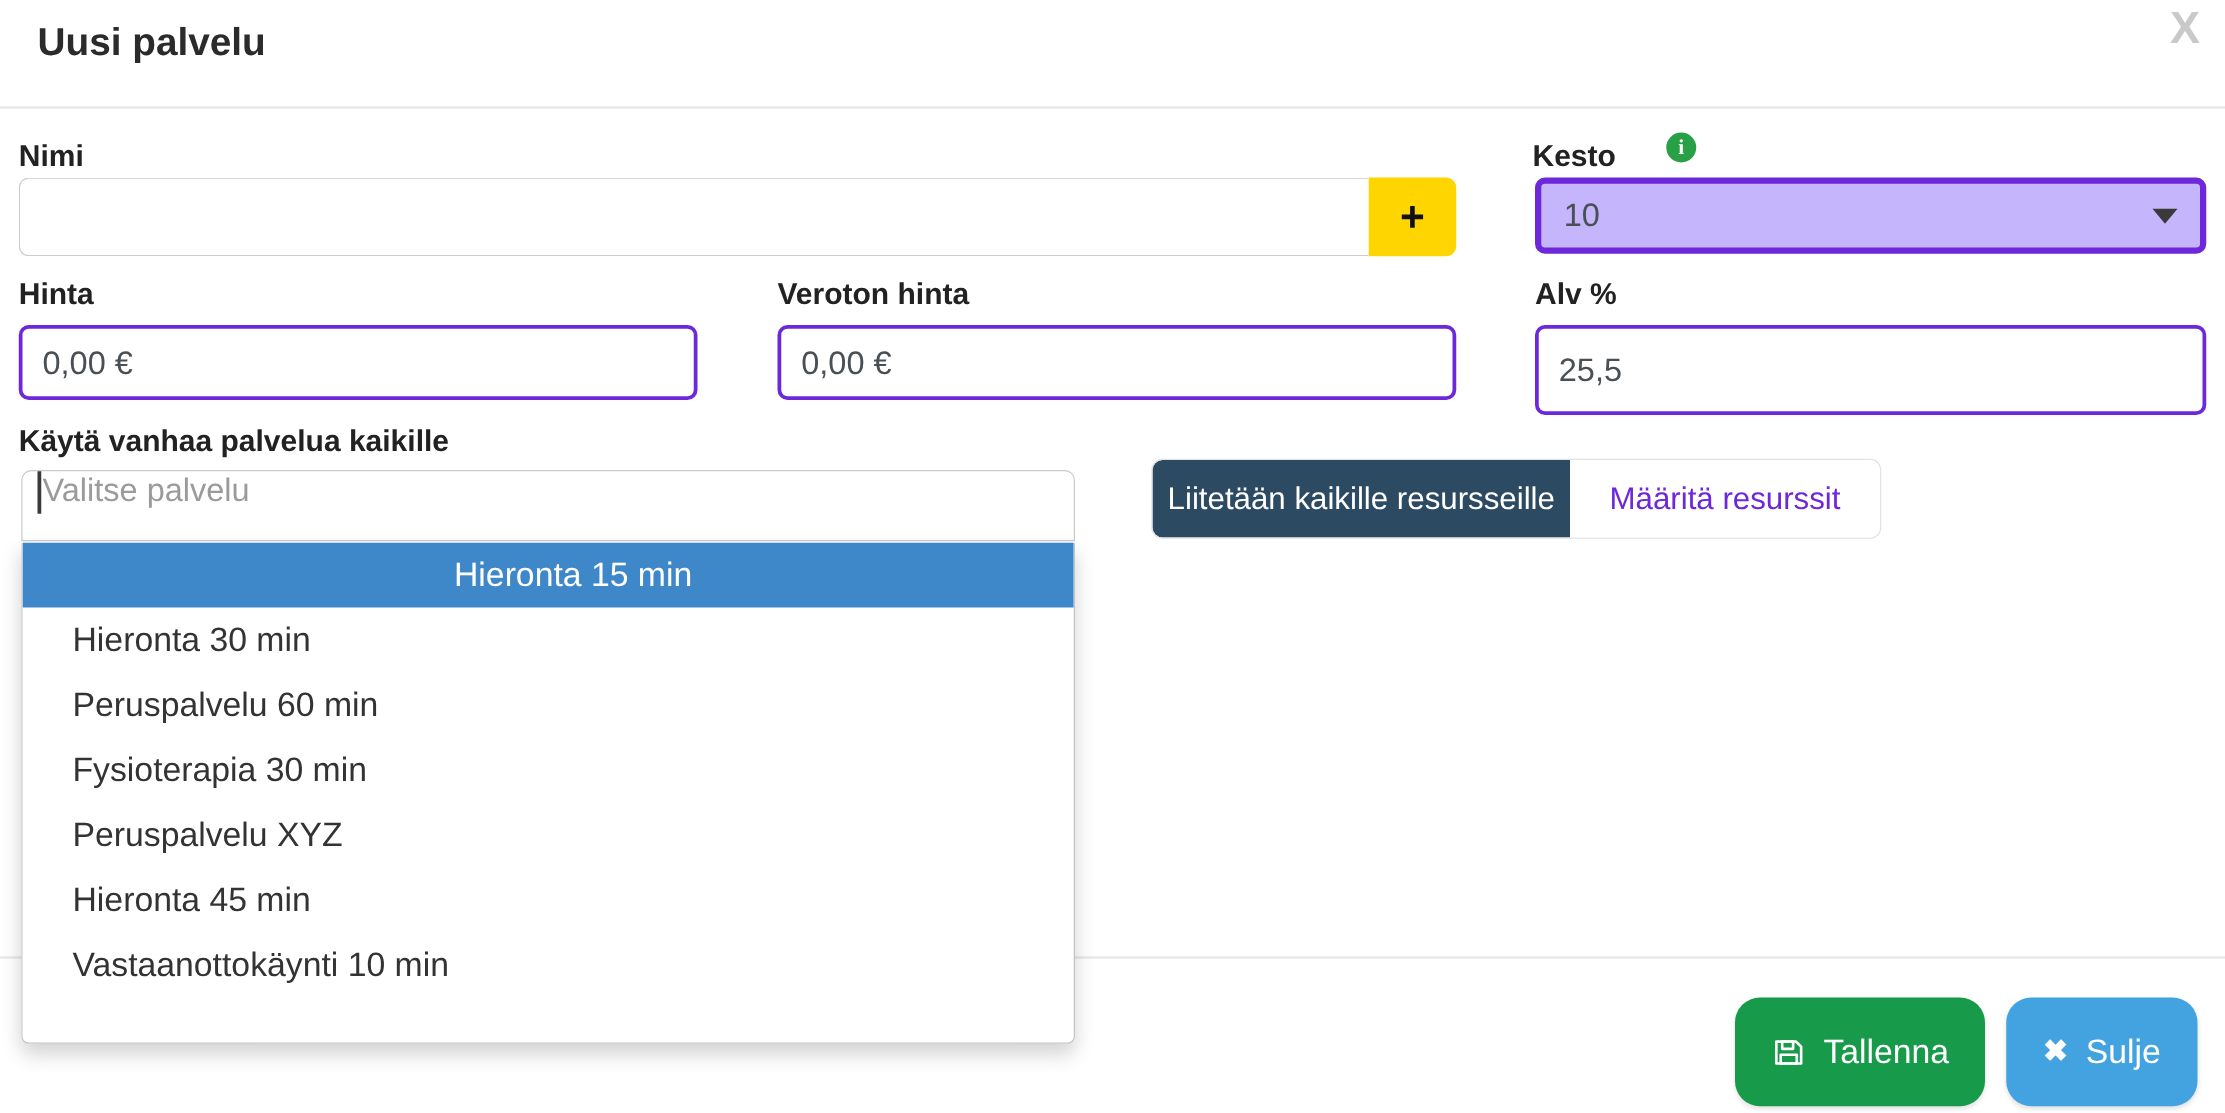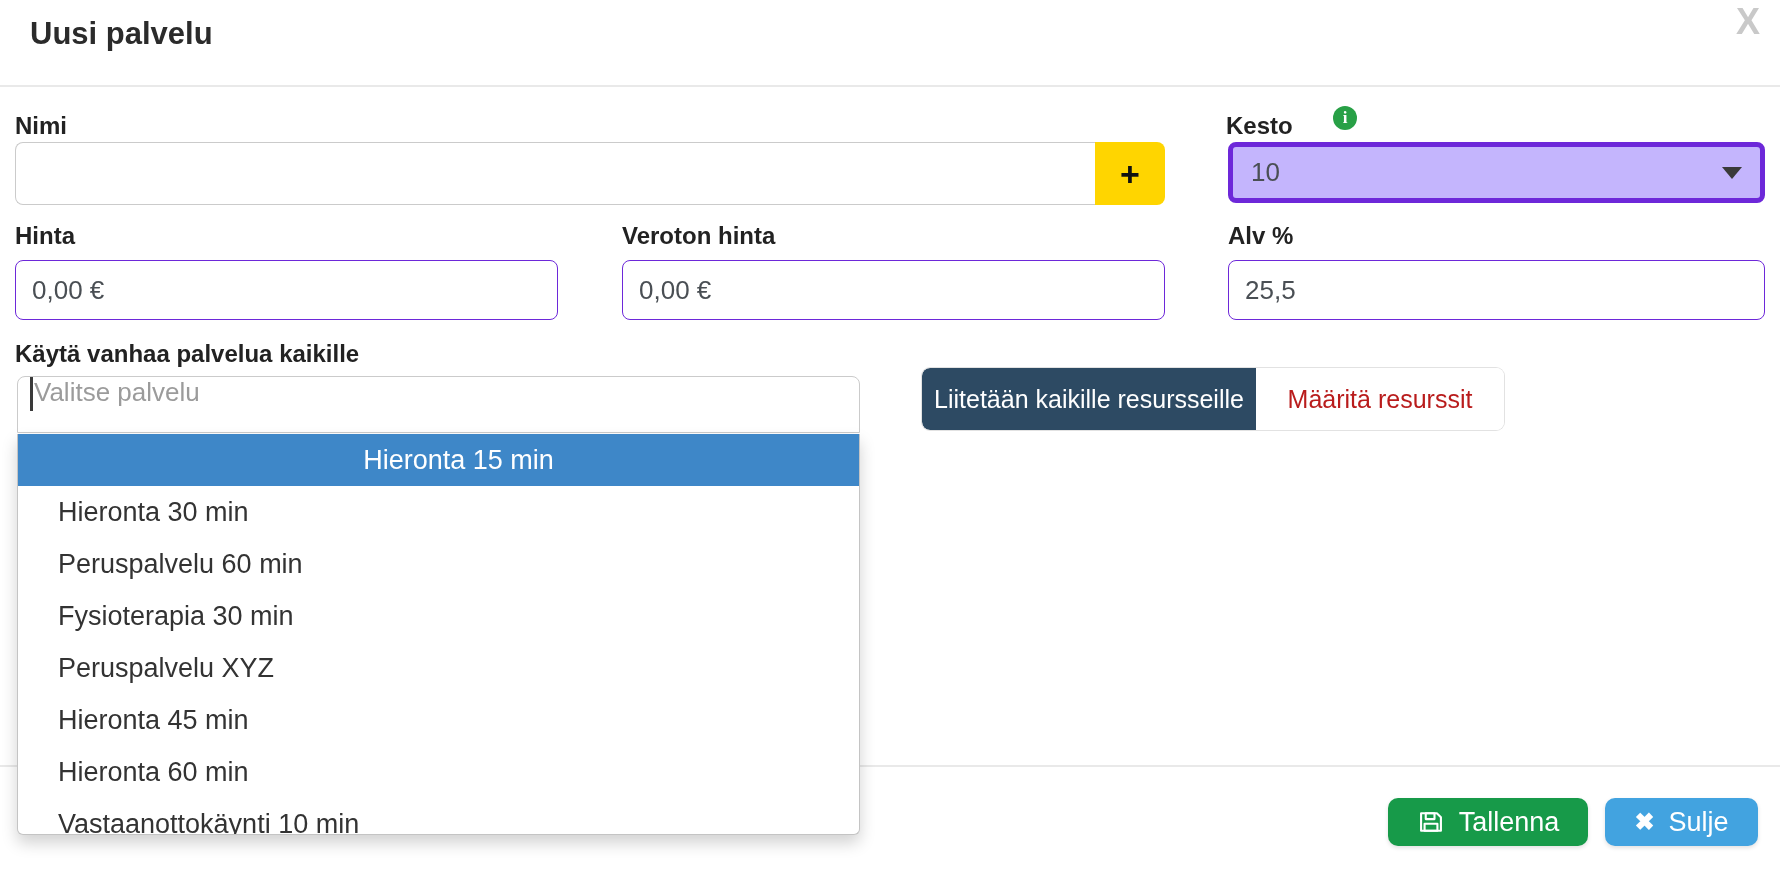--- a/index.html
+++ b/index.html
@@ -10,21 +10,21 @@
   
   .modal-title { position: absolute; left: 30px; top: 16px; font-size: 31px; font-weight: bold; color: #2b2b2b; }
   .close-x { position: absolute; right: 20px; top: 4px; font-size: 36px; font-weight: bold; color: #c9c9c9; cursor: pointer; line-height: 1; }
   .header-divider { position: absolute; left: 0; top: 85px; width: 1780px; height: 0; border-top: 2px solid #e9e9e9; }
   .footer-divider { position: absolute; left: 0; top: 765px; width: 1780px; height: 0; border-top: 2px solid #e9e9e9; }
 
   
   .field-label { position: absolute; font-size: 24px; font-weight: bold; color: #222; }
 
   
-  .text-input { position: absolute; border: 1px solid #6d28d9; border-radius: 8px; background: #fff;
+  .text-input { position: absolute; border: 3px solid #6d28d9; border-radius: 8px; background: #fff;
                 font-family: "Liberation Sans", sans-serif; font-size: 26px; color: #4a4f54; padding: 0 16px; outline: none; }
 
   
   .name-group { position: absolute; left: 15px; top: 142px; width: 1150px; height: 63px; display: flex; }
   .name-input { flex: 1; border: 1px solid #cbcbcb; border-right: none; border-radius: 8px 0 0 8px; font-family: "Liberation Sans", sans-serif;
                 font-size: 26px; color: #4a4f54; padding: 0 16px; outline: none; }
   .add-btn { width: 70px; border: none; background: #ffd500; color: #111; font-size: 34px; font-weight: bold;
              border-radius: 0 8px 8px 0; cursor: pointer; line-height: 1; }
 
   
@@ -46,27 +46,27 @@
   .dropdown { position: absolute; left: 17px; top: 434px; width: 843px; height: 401px; background: #fff;
               border: 1px solid #c4c4c4; border-top: none; border-radius: 0 0 6px 6px;
               box-shadow: 0 8px 16px rgba(0,0,0,0.18); overflow: hidden; z-index: 5; list-style: none; }
   .dropdown li { height: 52px; line-height: 52px; padding-left: 40px; font-size: 27px; color: #333; cursor: pointer; white-space: nowrap; }
   .dropdown li.active { background: #3e87c8; color: #fff; text-align: center; }
 
   
   .toggle-group { position: absolute; left: 922px; top: 368px; height: 62px; display: flex;
                   border-radius: 8px; box-shadow: 0 0 0 1px #e2e2e2; background: #fff; overflow: hidden; }
   .toggle-btn { height: 62px; line-height: 62px; text-align: center; font-size: 25px; cursor: pointer; border: none;
-                background: #fff; color: #b91c1c; font-family: "Liberation Sans", sans-serif; }
+                background: #fff; color: #6d28d9; font-family: "Liberation Sans", sans-serif; }
   .toggle-btn.active { background: #2d4a63; color: #fff; border-radius: 8px 0 0 8px; }
   .toggle-btn.all { width: 334px; }
   .toggle-btn.custom { width: 248px; }
 
   
-  .btn { position: absolute; top: 798px; height: 48px; border: none; border-radius: 10px; color: #fff;
+  .btn { position: absolute; top: 798px; height: 87px; border: none; border-radius: 20px; color: #fff;
          font-size: 27px; font-family: "Liberation Sans", sans-serif; cursor: pointer;
          display: flex; align-items: center; justify-content: center; gap: 14px; box-shadow: 0 2px 4px rgba(0,0,0,0.12); }
   .btn-save { left: 1388px; width: 200px; background: #179a49; }
   .btn-close { left: 1605px; width: 153px; background: #42a3e0; }
   .x-glyph { font-size: 24px; font-weight: bold; line-height: 1; }
 </style>
 </head>
 <body>
 
 <div class="modal">
@@ -88,21 +88,21 @@
     <span class="select-caret"></span>
   </div>
 
   <div class="field-label" style="left:15px; top:222px;">Hinta</div>
   <input class="text-input" style="left: 15px; top: 260px; width: 543px; height: 60px;" type="text" value="0,00 €">
 
   <div class="field-label" style="left:622px; top:222px;">Veroton hinta</div>
   <input class="text-input" style="left: 622px; top: 260px; width: 543px; height: 60px;" type="text" value="0,00 €">
 
   <div class="field-label" style="left:1228px; top:222px;">Alv %</div>
-  <input class="text-input" style="left: 1228px; top: 260px; width: 537px; height: 60px;" type="text" value="25,5">
+  <input class="text-input" style="left: 1228px; top: 260px; width: 537px; height: 72px;" type="text" value="25,5">
 
   <div class="field-label" style="left:15px; top:340px;">Käytä vanhaa palvelua kaikille</div>
   <div class="combo-input">
     <span class="text-caret"></span>
     <span class="placeholder">Valitse palvelu</span>
   </div>
 
   <div class="toggle-group">
     <button class="toggle-btn all active">Liitetään kaikille resursseille</button>
     <button class="toggle-btn custom">Määritä resurssit</button>
@@ -110,21 +110,20 @@
 
   <div class="footer-divider"></div>
 
   <ul class="dropdown">
     <li class="active">Hieronta 15 min</li>
     <li>Hieronta 30 min</li>
     <li>Peruspalvelu 60 min</li>
     <li>Fysioterapia 30 min</li>
     <li>Peruspalvelu XYZ</li>
     <li>Hieronta 45 min</li>
-    <li>Hieronta 60 min</li>
     <li>Vastaanottokäynti 10 min</li>
   </ul>
 
   <button class="btn btn-save">
     <svg width="28" height="28" viewBox="0 0 24 24" fill="none" stroke="#ffffff" stroke-width="1.8" stroke-linejoin="round">
       <path d="M3.5 4.5 h13.5 l3.5 3.5 v11.5 h-17 z"></path>
       <rect x="7.5" y="4.5" width="7.5" height="5"></rect>
       <rect x="6.5" y="13.5" width="11" height="6"></rect>
     </svg>
     <span>Tallenna</span>

